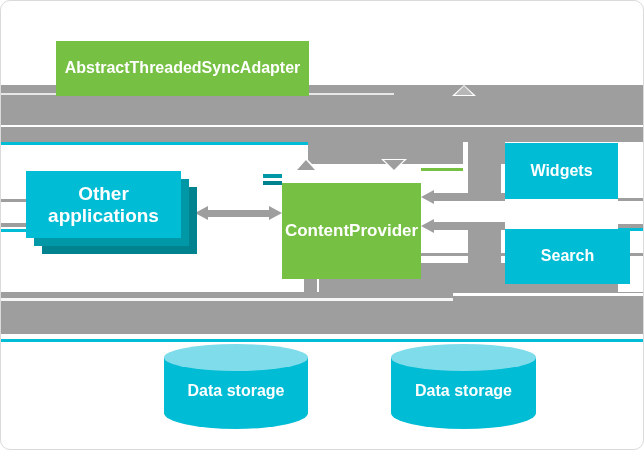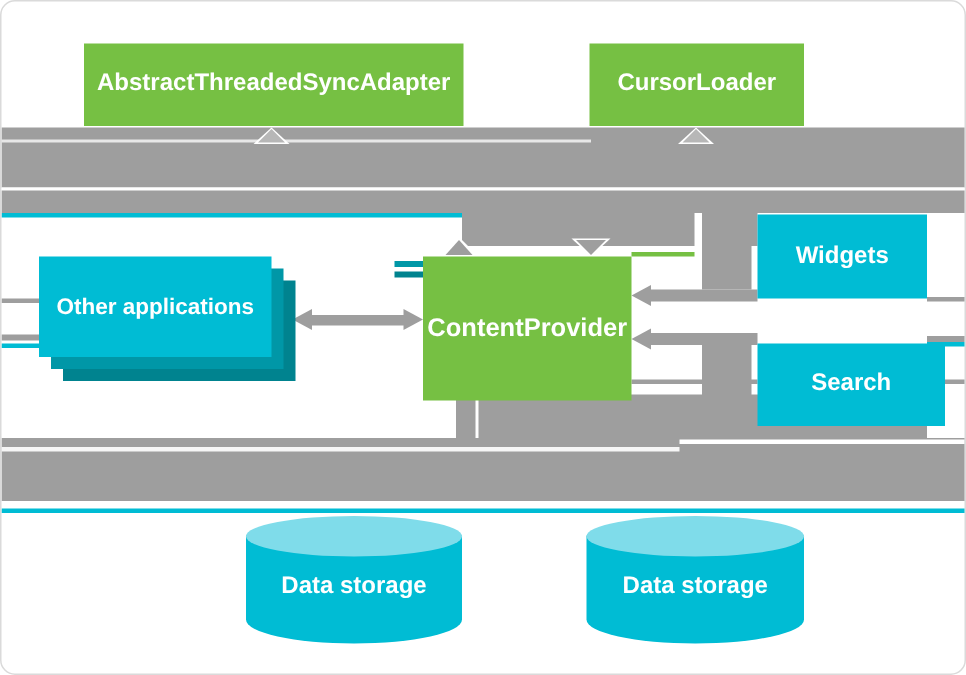--- a/index.html
+++ b/index.html
@@ -13,21 +13,21 @@
   .cyanline{background:var(--cyan,#00bcd4);}
   .greenline{background:var(--green,#76c043);}
   .tealmid{background:var(--teal_mid,#0097a7);}
   .tealdark{background:var(--teal_dark,#00838f);}
   .whiteline{background:#ffffff;}
   .tri{position:absolute;width:0;height:0;}
   .node{
     position:absolute;display:flex;align-items:center;justify-content:center;
     color:#ffffff;font-weight:700;font-size:16px;text-align:center;line-height:1.15;
   }
-  .green-box{background:var(--green,#76c043);}
+  .green-box{background:var(--green,#76c043);margin-top:12px;}
   .cyan-box{background:var(--cyan,#00bcd4);}
   .cylinder{position:absolute;}
   .cyl-body{position:absolute;left:0;right:0;top:13px;bottom:0;background:var(--cyan,#00bcd4);
     border-radius:0 0 50% 50% / 0 0 16px 16px;}
   .cyl-top{position:absolute;left:0;right:0;top:0;height:27px;background:var(--cyan_light,#7fdcea);
     border-radius:50%;}
   .cyl-label{position:absolute;left:0;right:0;top:0;bottom:0;display:flex;align-items:center;justify-content:center;
     padding-top:8px;color:#fff;font-weight:700;font-size:16px;}
 </style>
 </head>
@@ -84,27 +84,24 @@
   <div class="tri" style="left:383px;top:253px;border-left:8px solid transparent;border-right:8px solid transparent;border-bottom:8px solid var(--gray,#9e9e9e)"></div>
   <div class="shape gray" style="left:318px;top:262px;width:299px;height:29px"></div>
   <div class="shape gray" style="left:0;top:291px;width:644px;height:42px"></div>
   <div class="shape" style="left:0;top:297px;width:452px;height:3px;background:rgba(255,255,255,.9)"></div>
   <div class="shape whiteline" style="left:452px;top:292px;width:192px;height:3px"></div>
   <div class="shape cyanline" style="left:0;top:338px;width:644px;height:3px"></div>
 
   <div class="node green-box" style="left:55px;top:28px;width:253px;height:55px">
     <span>AbstractThreadedSyncAdapter</span>
   </div>
-  <div class="node green-box" style="left:392px;top:28px;width:143px;height:55px">
-    <span>CursorLoader</span>
-  </div>
 
   <div class="shape tealdark" style="left:41px;top:186px;width:155px;height:67px"></div>
   <div class="shape tealmid" style="left:33px;top:178px;width:155px;height:67px"></div>
-  <div class="node cyan-box" style="left:25px;top:170px;width:155px;height:67px;font-size:15px">
+  <div class="node cyan-box" style="left:25px;top:170px;width:155px;height:67px;font-size:19px">
     <span>Other applications</span>
   </div>
 
   <div class="node green-box" style="left:281px;top:170px;width:139px;height:96px;font-size:17px">
     <span>ContentProvider</span>
   </div>
 
   <div class="node cyan-box" style="left:504px;top:142px;width:113px;height:56px">
     <span>Widgets</span>
   </div>

